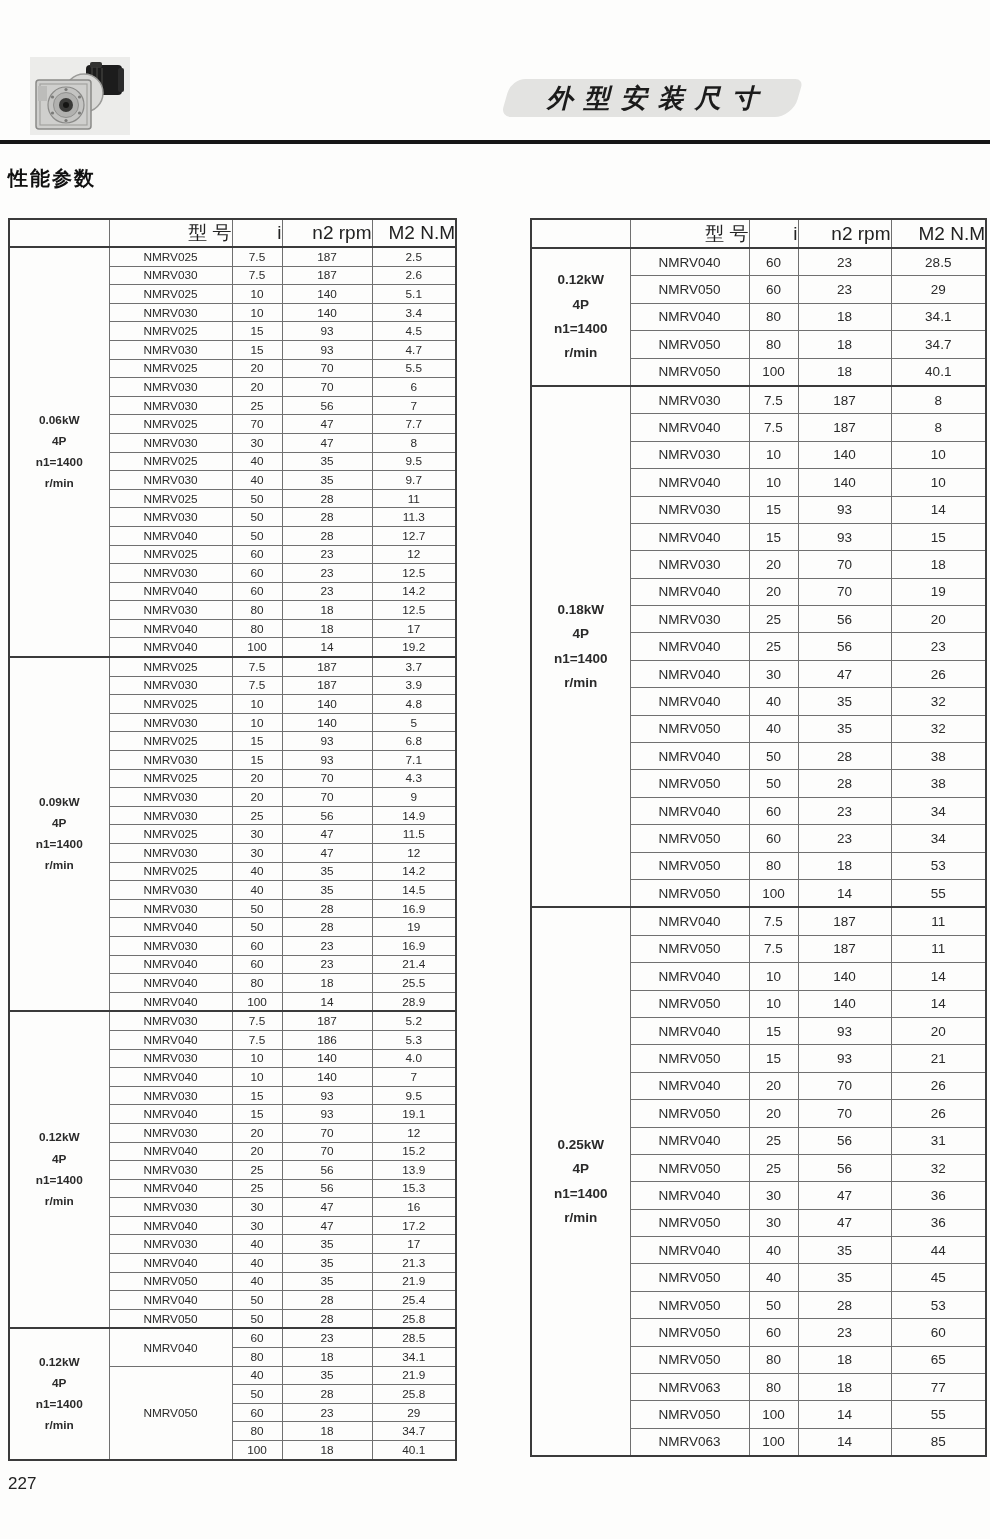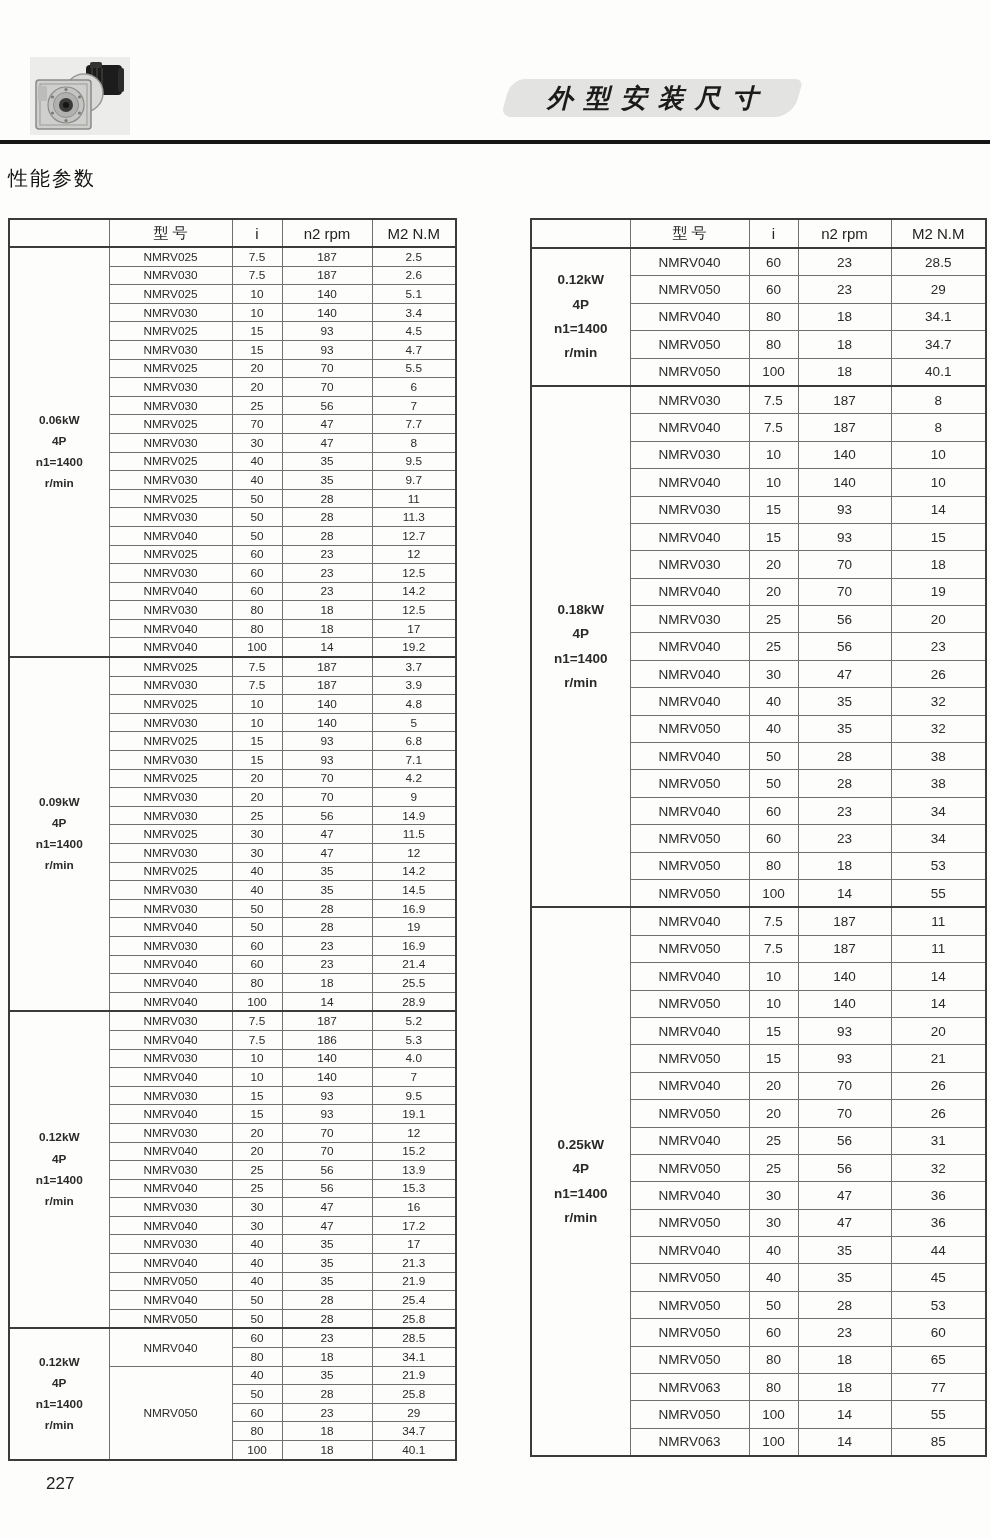--- a/index.html
+++ b/index.html
@@ -14,44 +14,44 @@
     background:#e3e3e1;transform:skewX(-16deg);
     border-radius:14px 8px 18px 10px;
     display:flex;align-items:center;justify-content:center;
   }
   .banner span{
     transform:skewX(16deg);font-style:italic;font-weight:bold;
     font-size:26px;letter-spacing:11px;color:#1b1b1b;padding-left:11px;white-space:nowrap;
   }
   .rule{position:absolute;left:0;top:140px;width:990px;height:4px;background:#161616;}
   .section-title{
-    position:absolute;left:8px;top:165px;font-size:20px;font-weight:normal;
+    position:absolute;left:8px;top:165px;font-size:20px;font-weight:bold;
     color:#111;letter-spacing:2px;
   }
   
   table{
     position:absolute;top:218px;border-collapse:collapse;table-layout:fixed;
     border:2px solid #3b3b3b;background:#fdfdfc;
   }
   .tbl-left{left:8px;width:447px;}
   .tbl-right{left:530px;width:455px;}
   th,td{
     border:1px solid #707070;text-align:center;vertical-align:middle;
     padding:0;overflow:hidden;white-space:nowrap;color:#2a2a2a;
   }
-  thead th{font-weight:normal;font-size:15px;color:#222;}
+  thead th{font-weight:normal;font-size:19px;color:#222;text-align:right;}
   .tbl-left thead th{height:26px;}
   .tbl-right thead th{height:27px;}
   .tbl-left tbody td{height:17.6px;font-size:11.8px;}
   .tbl-right tbody td{height:26.4px;font-size:13.5px;}
   td.glabel{font-size:13.5px;}
   td.glabel div{line-height:1.8;font-weight:bold;}
   tr.group-start td{border-top:2px solid #3b3b3b;}
   
-  .page-number{position:absolute;left:8px;top:1474px;font-size:17px;color:#222;margin-left:38px;}
+  .page-number{position:absolute;left:8px;top:1474px;font-size:17px;color:#222;}
 </style>
 </head>
 <body>
 
 <div class="page">
 
   <div class="logo">
     <svg viewBox="0 0 100 78" width="100" height="78">
       <rect x="0" y="0" width="100" height="78" fill="#ececea"></rect>
 
@@ -284,21 +284,21 @@
         <tr>
           <td class="model">NMRV030</td>
           <td>15</td>
           <td>93</td>
           <td>7.1</td>
         </tr>
         <tr>
           <td class="model">NMRV025</td>
           <td>20</td>
           <td>70</td>
-          <td>4.2</td>
+          <td>4.3</td>
         </tr>
         <tr>
           <td class="model">NMRV030</td>
           <td>20</td>
           <td>70</td>
           <td>9</td>
         </tr>
         <tr>
           <td class="model">NMRV030</td>
           <td>25</td>

